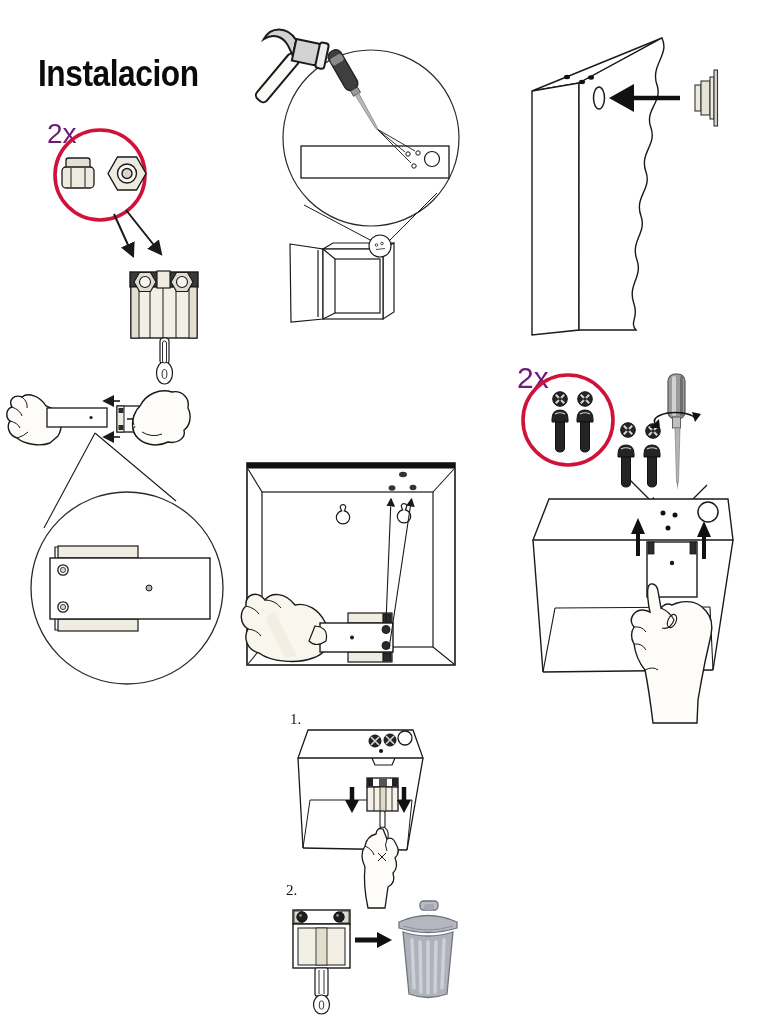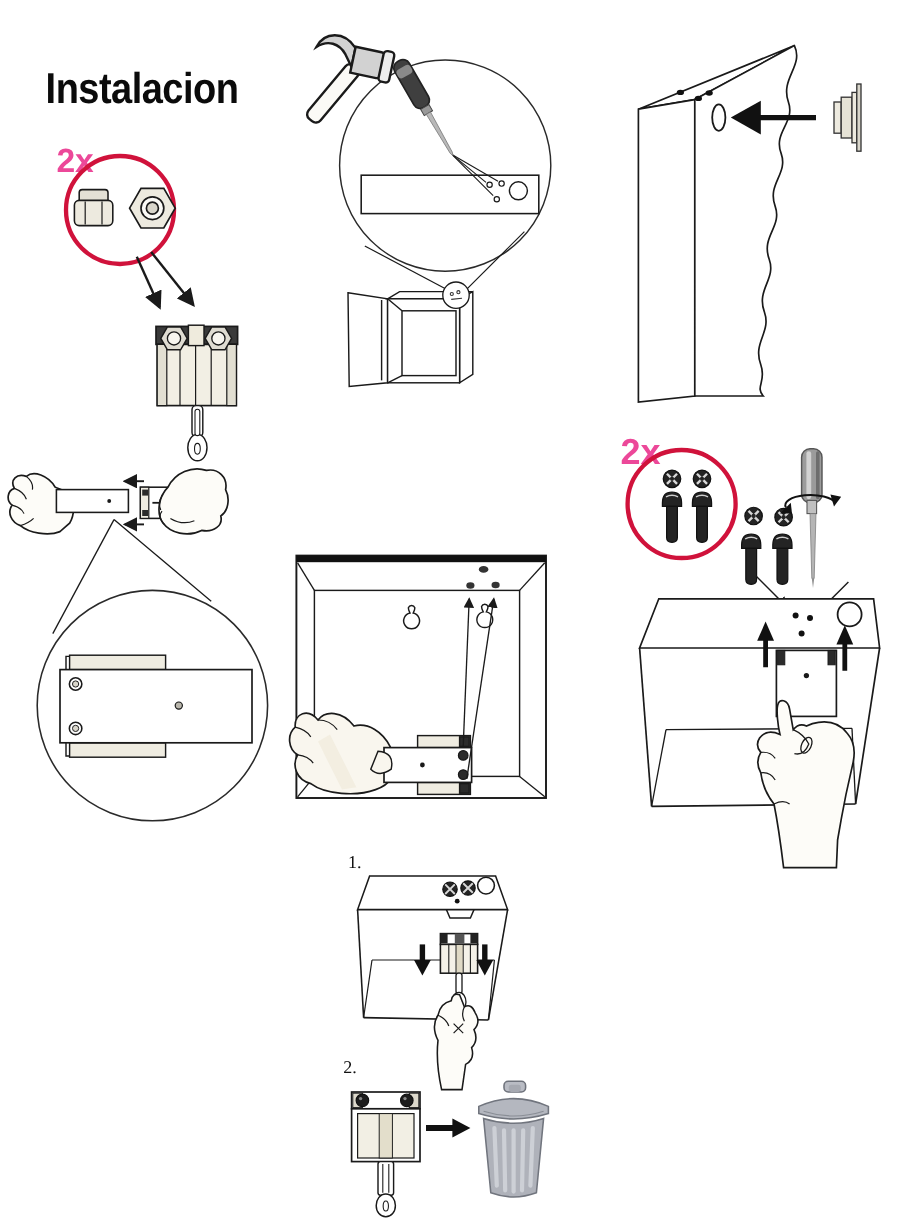--- a/index.html
+++ b/index.html
@@ -1,21 +1,21 @@
 <!DOCTYPE html>
 <html><head>
 <meta charset="utf-8">
 <style>
   html,body{margin:0;padding:0;background:#fff;}
   .canvas{position:relative;width:768px;height:1024px;background:#fff;overflow:hidden;
           font-family:"Liberation Sans",sans-serif;}
   .panel{position:absolute;overflow:visible;}
   .title{position:absolute;left:38px;top:53px;font-size:36px;font-weight:bold;color:#0b0b0b;
          transform:scaleX(.88);transform-origin:0 0;letter-spacing:-.5px;}
-  .qty{position:absolute;color:#ec4899;font-weight:bold;line-height:1;}
+  .qty{position:absolute;color:#701a75;font-weight:normal;line-height:1;}
   .qty-nuts{left:47px;top:120px;font-size:28px;}
   .qty-screws{left:517px;top:363px;font-size:30px;}
   .step-num{position:absolute;font-family:"Liberation Serif",serif;font-size:15px;color:#111;line-height:1;}
   .step-1{left:290px;top:712px;}
   .step-2{left:286px;top:883px;}
   svg{display:block;}
 </style>
 </head>
 <body>
 

